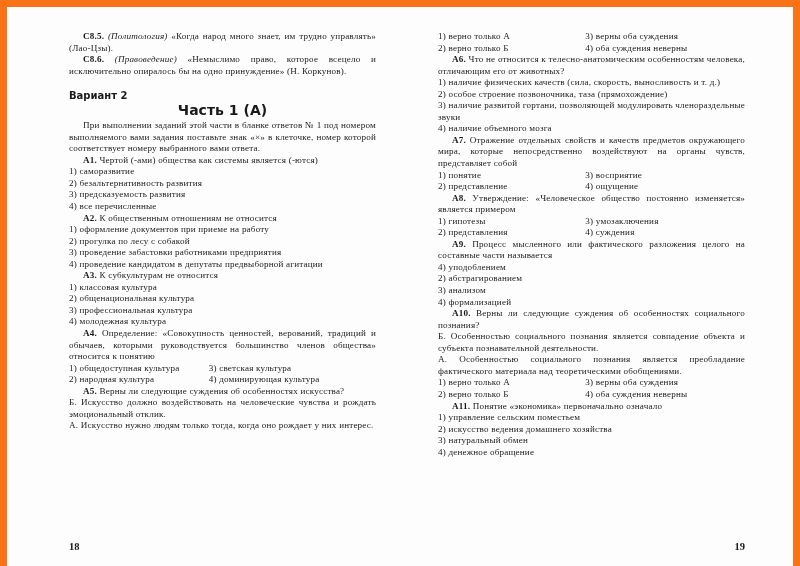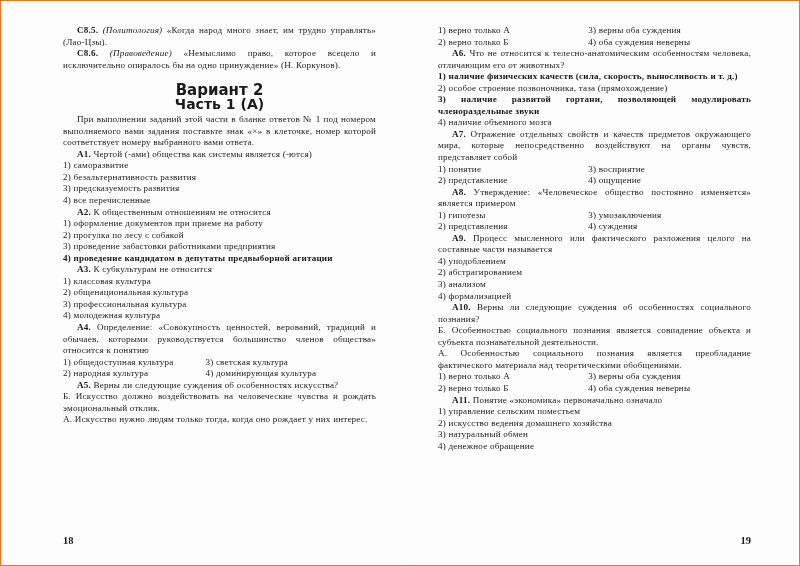--- a/index.html
+++ b/index.html
@@ -14,21 +14,21 @@
     font-family: "Liberation Serif", serif;
     color: #1a1a1a;
   }
 
   
   #spread {
     position: relative;
     width: 800px;
     height: 566px;
     box-sizing: border-box;
-    border: 1px solid #f97316;
+    border: 7px solid #f97316;
     background: #fdfdfd;
     display: flex;
   }
   #gutter-line {
     position: absolute;
     left: 399px;
     top: 0;
     width: 1px;
     height: 566px;
     background: #9e9e9e;
@@ -59,21 +59,20 @@
     margin: 0;
     padding: 0;
   }
   .para {            
     text-indent: 14px;
     text-align: justify;
   }
   .para-last,
   .flow {            
     text-align: justify;
-    font-weight: bold;
   }
   .opt {             
     text-indent: 0;
     text-align: left;
   }
   .stmt {            
     text-indent: 0;
     text-align: justify;
   }
   b, .q { font-weight: bold; }
@@ -86,23 +85,22 @@
     text-indent: 0;
   }
   .optrow .c1 { width: 45.5%; flex: 0 0 45.5%; text-align: left; }
   .optrow .c2 { flex: 1 1 auto; text-align: left; }
   .page.right .optrow .c1 { width: 48%; flex: 0 0 48%; }
 
   
   .h-variant {
     font-family: "DejaVu Sans", "Liberation Sans", sans-serif;
     font-weight: bold;
-    font-size: 15px;
+    font-size: 10px;
     line-height: 16px;
-    text-align: center;
     text-indent: 0;
     margin-top: 11px;
     letter-spacing: 0;
   }
   .h-part {
     font-family: "DejaVu Sans", "Liberation Sans", sans-serif;
     font-weight: bold;
     font-size: 14px;
     line-height: 13px;
     text-align: center;

